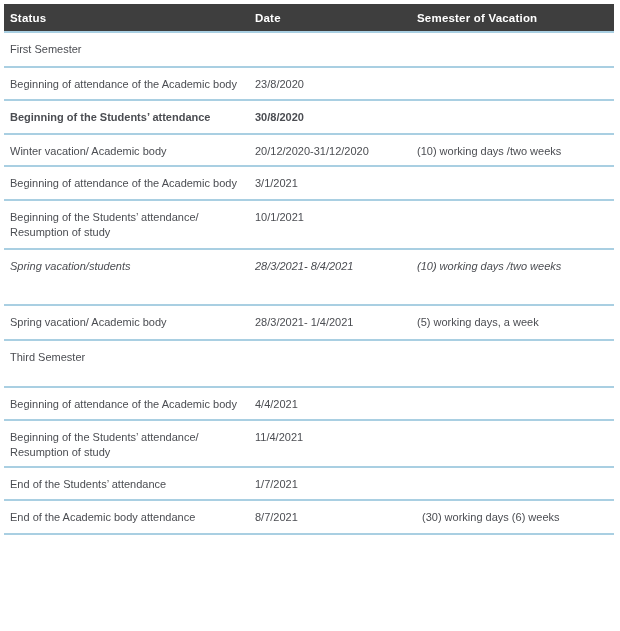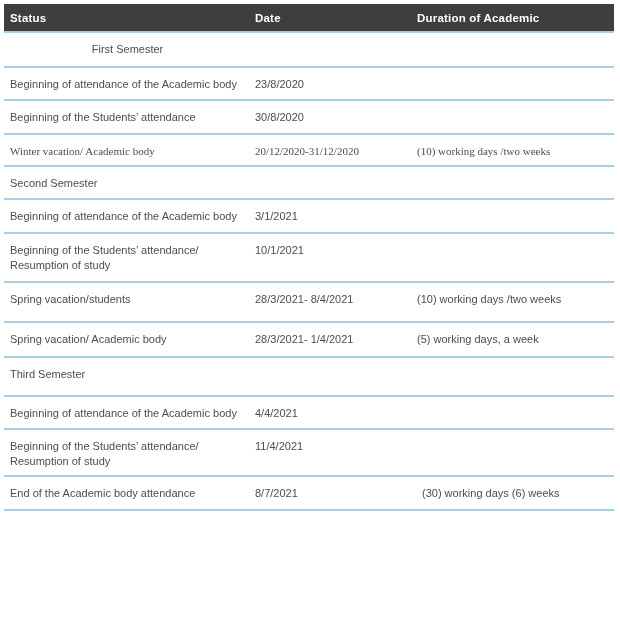--- a/index.html
+++ b/index.html
@@ -62,89 +62,82 @@
   <table>
     <colgroup>
       <col class="c1">
         <col class="c2">
         <col class="c3">
     </colgroup>
     <thead>
       <tr>
         <th>Status</th>
         <th>Date</th>
-        <th>Duration of Academic</th>
+        <th>Semester of Vacation</th>
       </tr>
     </thead>
     <tbody>
-        <tr style="height: 35px; text-align: center;">
+        <tr style="height: 35px;">
           <td>
             <div class="line">First Semester</div>
           </td>
           <td></td>
           <td></td>
         </tr>
         <tr style="height: 33px;">
           <td>
             <div class="line">Beginning of attendance of the Academic body</div>
           </td>
           <td>23/8/2020</td>
           <td></td>
         </tr>
-        <tr style="height: 34px;">
+        <tr style="height: 34px; font-weight: bold;">
           <td>
             <div class="line">Beginning of the Students’ attendance</div>
           </td>
           <td>30/8/2020</td>
           <td></td>
         </tr>
-        <tr style="height: 19px; font-family: Liberation Serif, serif;">
+        <tr style="height: 19px;">
           <td>
             <div class="line">Winter vacation/ Academic body</div>
           </td>
           <td>20/12/2020-31/12/2020</td>
           <td>(10) working days /two weeks</td>
-        </tr>
-        <tr style="height: 33px;">
-          <td>
-            <div class="line">Second Semester</div>
-          </td>
-          <td></td>
-          <td></td>
         </tr>
         <tr style="height: 34px;">
           <td>
             <div class="line">Beginning of attendance of the Academic body</div>
           </td>
           <td>3/1/2021</td>
           <td></td>
         </tr>
         <tr style="height: 49px;">
           <td>
             <div class="line">Beginning of the Students’ attendance/</div>
             <div class="line">Resumption of study</div>
           </td>
           <td>10/1/2021</td>
           <td></td>
         </tr>
-        <tr style="height: 40px;">
+        <tr style="height: 56px; font-style: italic;">
           <td>
             <div class="line">Spring vacation/students</div>
           </td>
           <td>28/3/2021- 8/4/2021</td>
           <td>(10) working days /two weeks</td>
         </tr>
         <tr style="height: 35px;">
           <td>
             <div class="line">Spring vacation/ Academic body</div>
           </td>
           <td>28/3/2021- 1/4/2021</td>
           <td>(5) working days, a week</td>
         </tr>
-        <tr style="height: 39px;">
+        <tr style="height: 47px;">
           <td>
             <div class="line">Third Semester</div>
           </td>
           <td></td>
           <td></td>
         </tr>
         <tr style="height: 33px;">
           <td>
             <div class="line">Beginning of attendance of the Academic body</div>
           </td>
@@ -152,20 +145,27 @@
           <td></td>
         </tr>
         <tr style="height: 47px;">
           <td>
             <div class="line">Beginning of the Students’ attendance/</div>
             <div class="line">Resumption of study</div>
           </td>
           <td>11/4/2021</td>
           <td></td>
         </tr>
+        <tr style="height: 33px;">
+          <td>
+            <div class="line">End of the Students’ attendance</div>
+          </td>
+          <td>1/7/2021</td>
+          <td></td>
+        </tr>
         <tr style="height: 34px;">
           <td>
             <div class="line">End of the Academic body attendance</div>
           </td>
           <td>8/7/2021</td>
           <td style="padding-left: 11px;">(30) working days (6) weeks</td>
         </tr>
       </tbody>
   </table>
 </div>

